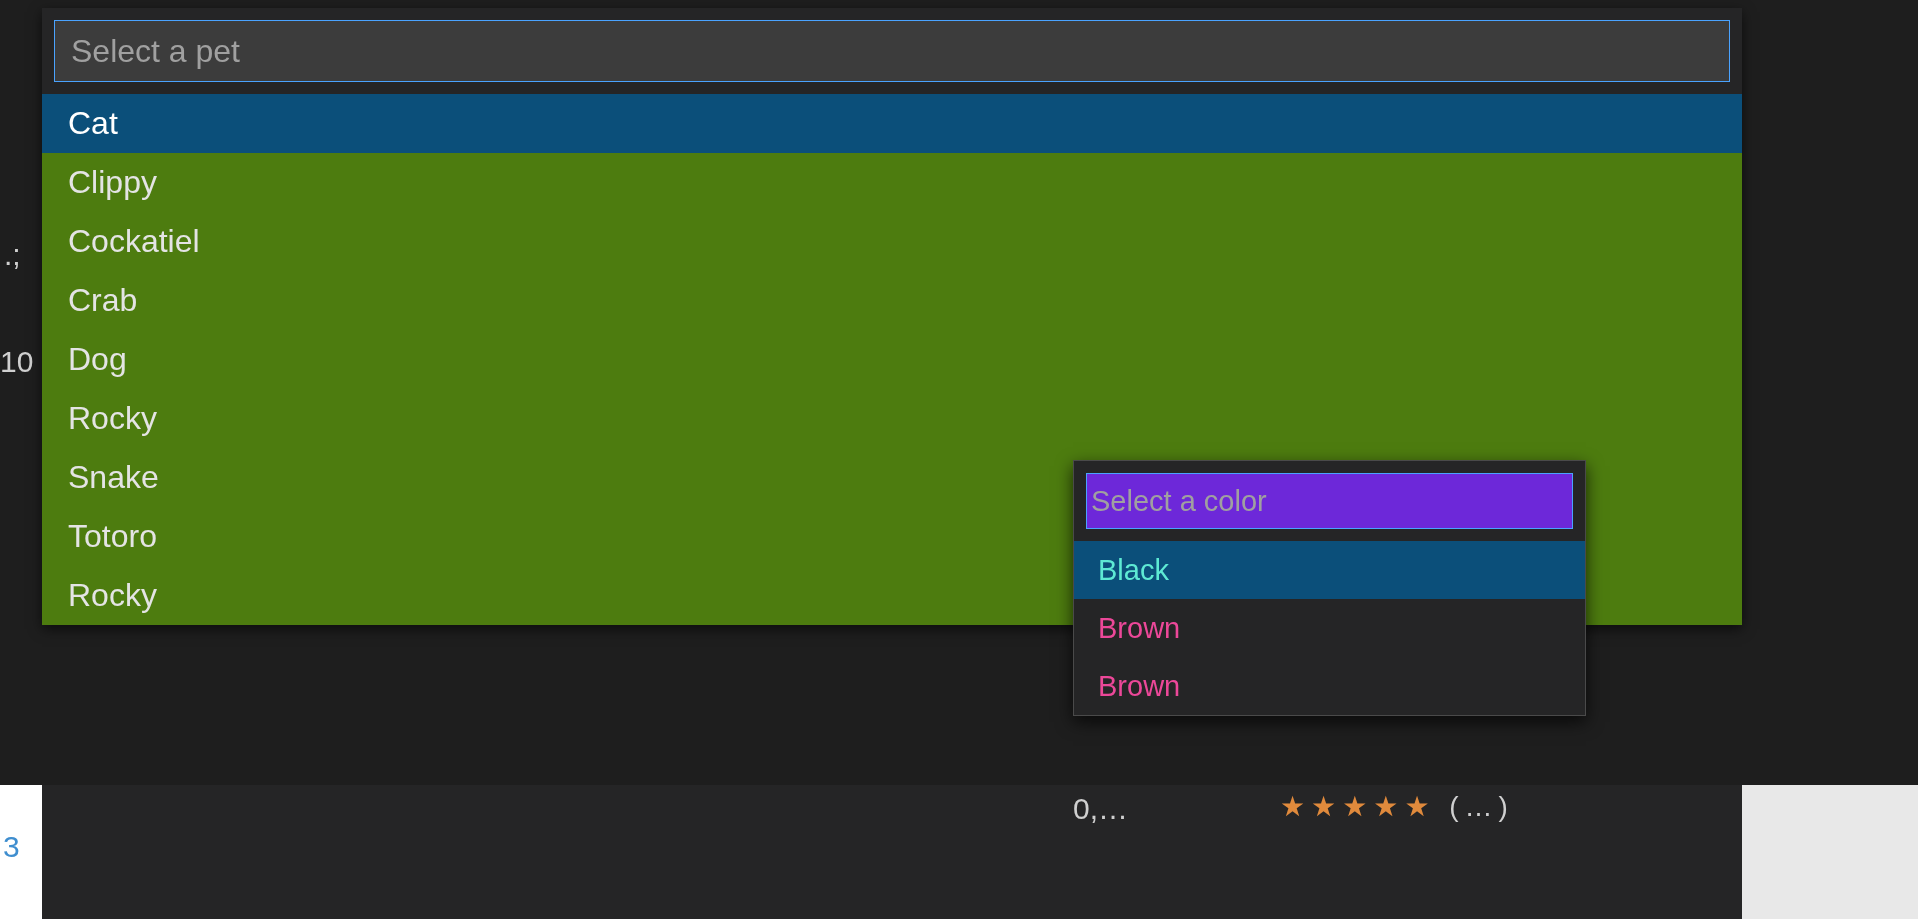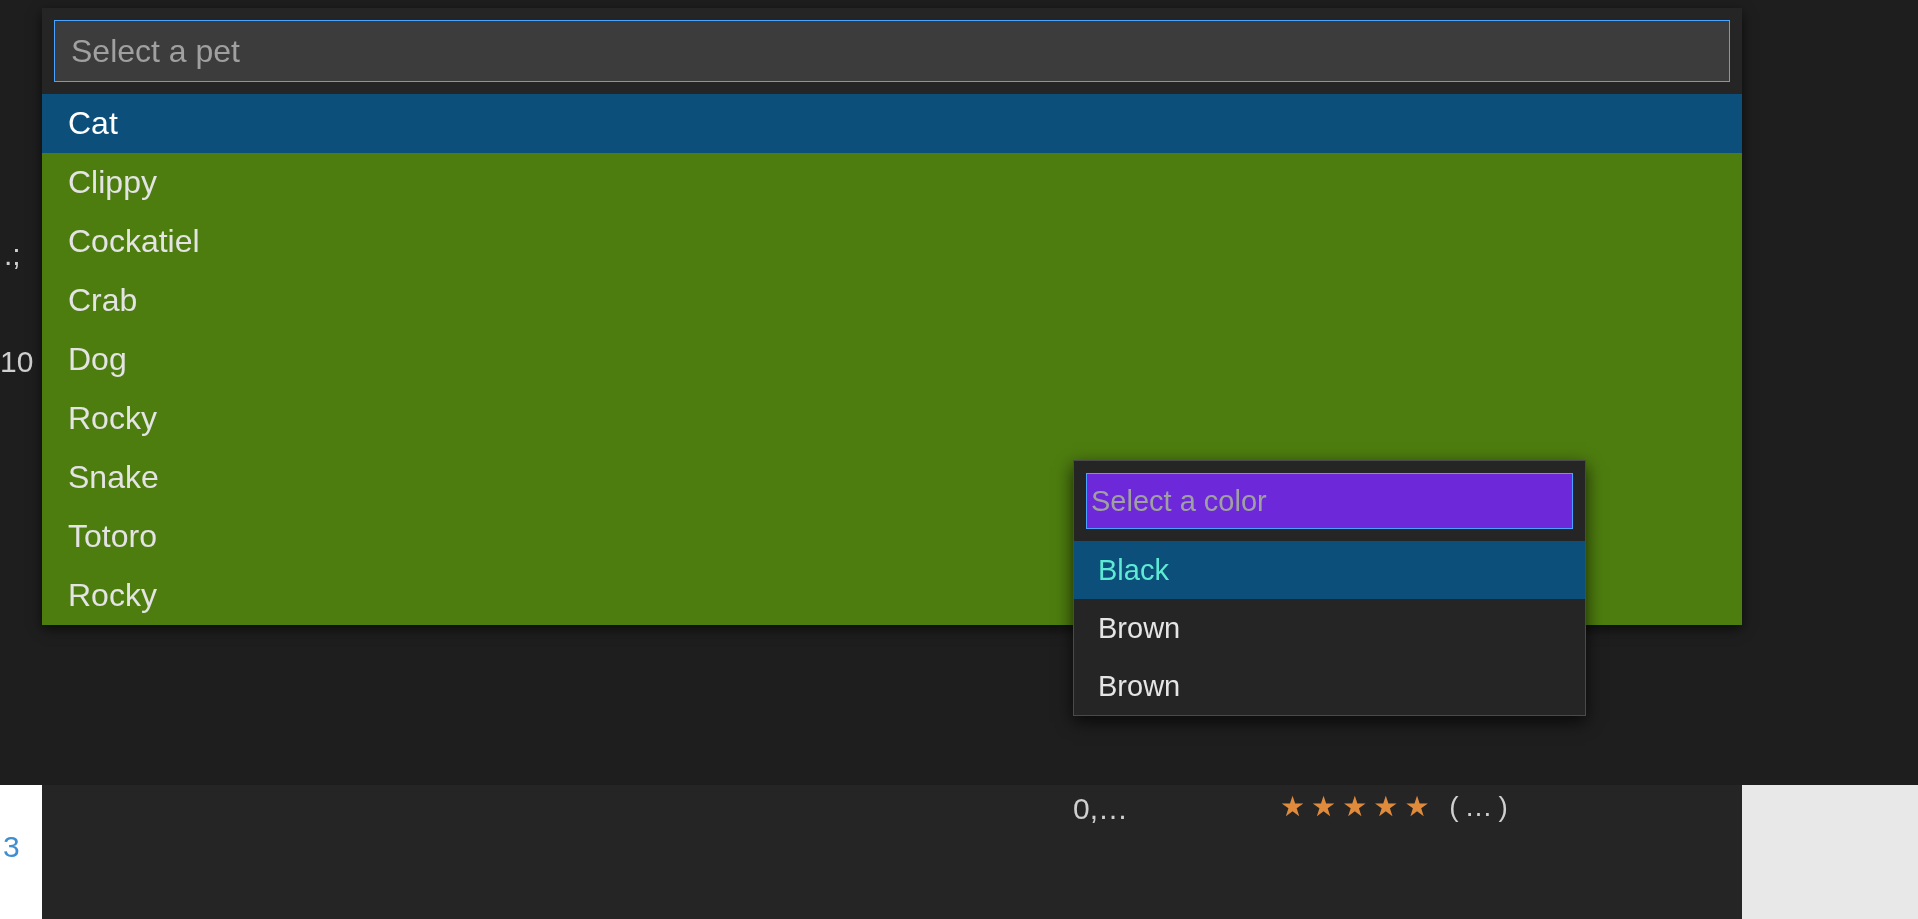--- a/index.html
+++ b/index.html
@@ -111,21 +111,21 @@
       font-family: inherit;
     }
     .subpick-input::placeholder { color: #a0a0a0; }
 
     .subpick-list { list-style: none; }
     .subpick-item {
       display: flex;
       align-items: center;
       height: 58px;
       padding: 0 24px;
-      color: #e5e5e5;
+      color: #ec4899;
       font-size: 29px;
       cursor: pointer;
       background: #252526;
     }
     .subpick-item.selected {
       background: #0b4f7a;
       color: #5eead4;
     }
 
     

